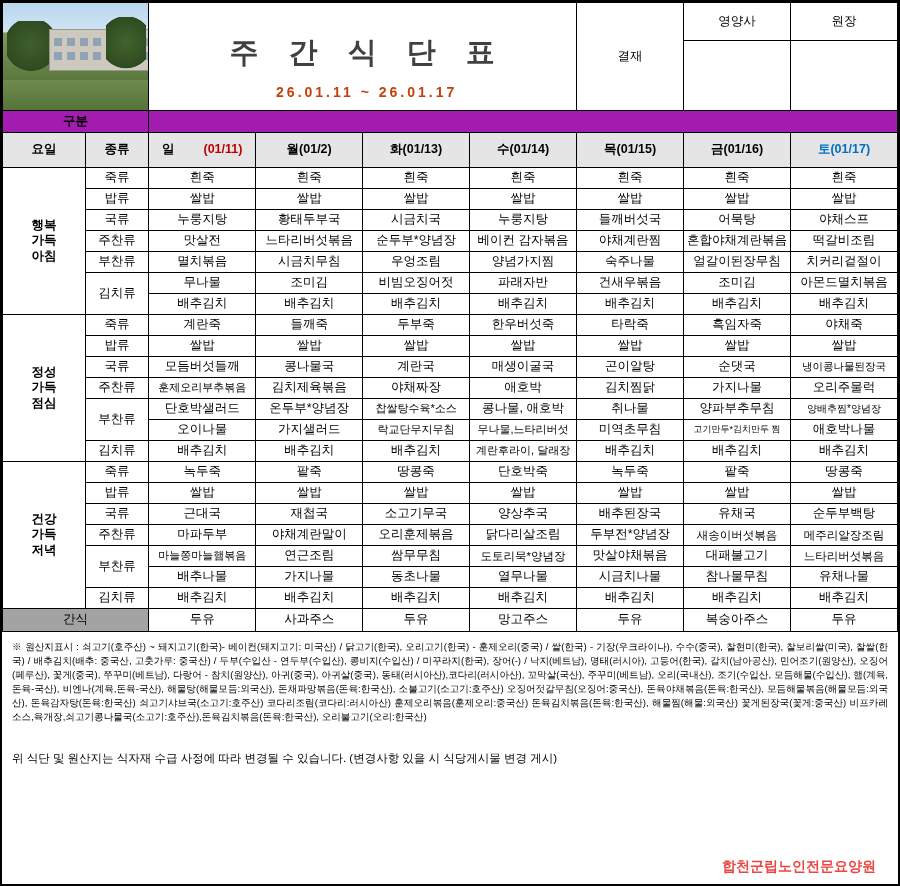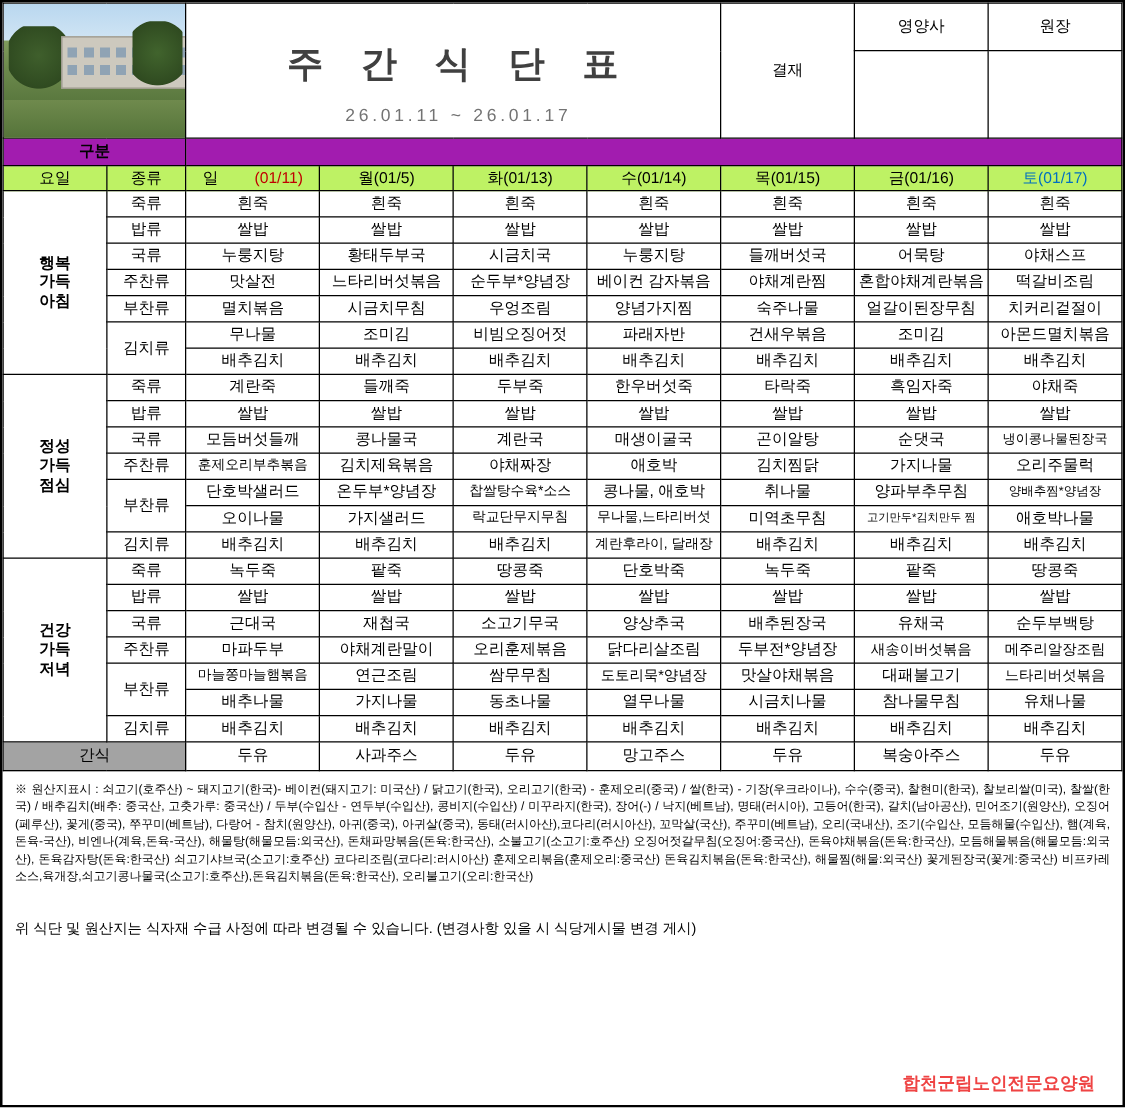--- a/index.html
+++ b/index.html
@@ -73,39 +73,39 @@
     position: absolute; left: 0; right: 0; bottom: 0; height: 30px;
     background: linear-gradient(to bottom,#6f8a4d,#55743a);
   }
 
   .hdr-title-cell { padding: 0 !important; }
   .title-main {
     font-size: 29px; font-weight: bold; letter-spacing: 11px;
     color: #404040; padding-top: 22px; padding-left: 10px;
   }
   .title-dates {
-    font-size: 14px; letter-spacing: 3px; color: #737373;
-    padding-top: 14px; padding-left: 8px;
+    font-size: 14px; letter-spacing: 3px; color: #c2410c;
+    padding-top: 14px; padding-left: 8px; font-weight: bold;
   }
   .hdr-approval { width: 74px; font-size: 13px; }
   .hdr-sign { width: 88px; font-size: 13px; }
   .hdr-sign-box { height: 70px; }
 
   
   .row-gubun td {
     background: #a21caf;
     font-weight: bold;
     font-size: 13px;
     height: 22px;
   }
   .row-day td {
-    background: #bef264;
-    font-weight: normal;
+    background: #e5e5e5;
+    font-weight: bold;
     font-size: 13.5px;
-    height: 20px;
+    height: 35px;
   }
   .c-sun { color: #c00000; padding-left: 29px; }
   .c-sat { color: #0070c0; }
 
   .col-meal { width: 76px; }
   .col-kind { width: 58px; }
   .col-day  { width: 98px; }
 
   .meal-cell {
     font-size: 16px; font-weight: bold; line-height: 1.25;
@@ -188,21 +188,21 @@
         <td colspan="7"></td>
       </tr>
 
       <tr class="row-day">
         <td>요일</td>
         <td>종류</td>
         <td>
           <span>일</span><span class="c-sun">(01/11)</span>
         </td>
         <td>
-          <span>월</span><span>(01/5)</span>
+          <span>월</span><span>(01/2)</span>
         </td>
         <td>
           <span>화</span><span>(01/13)</span>
         </td>
         <td>
           <span>수</span><span>(01/14)</span>
         </td>
         <td>
           <span>목</span><span>(01/15)</span>
         </td>

